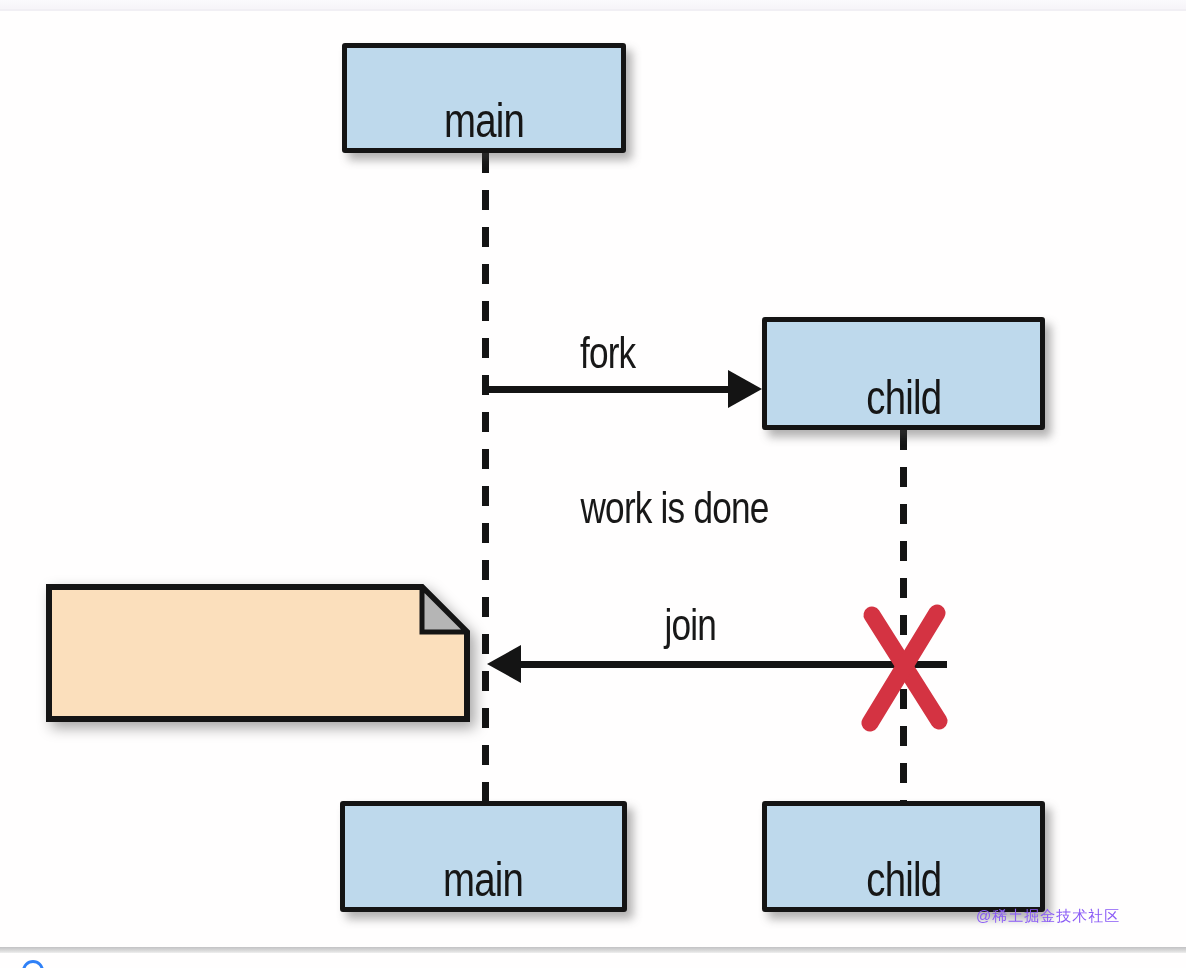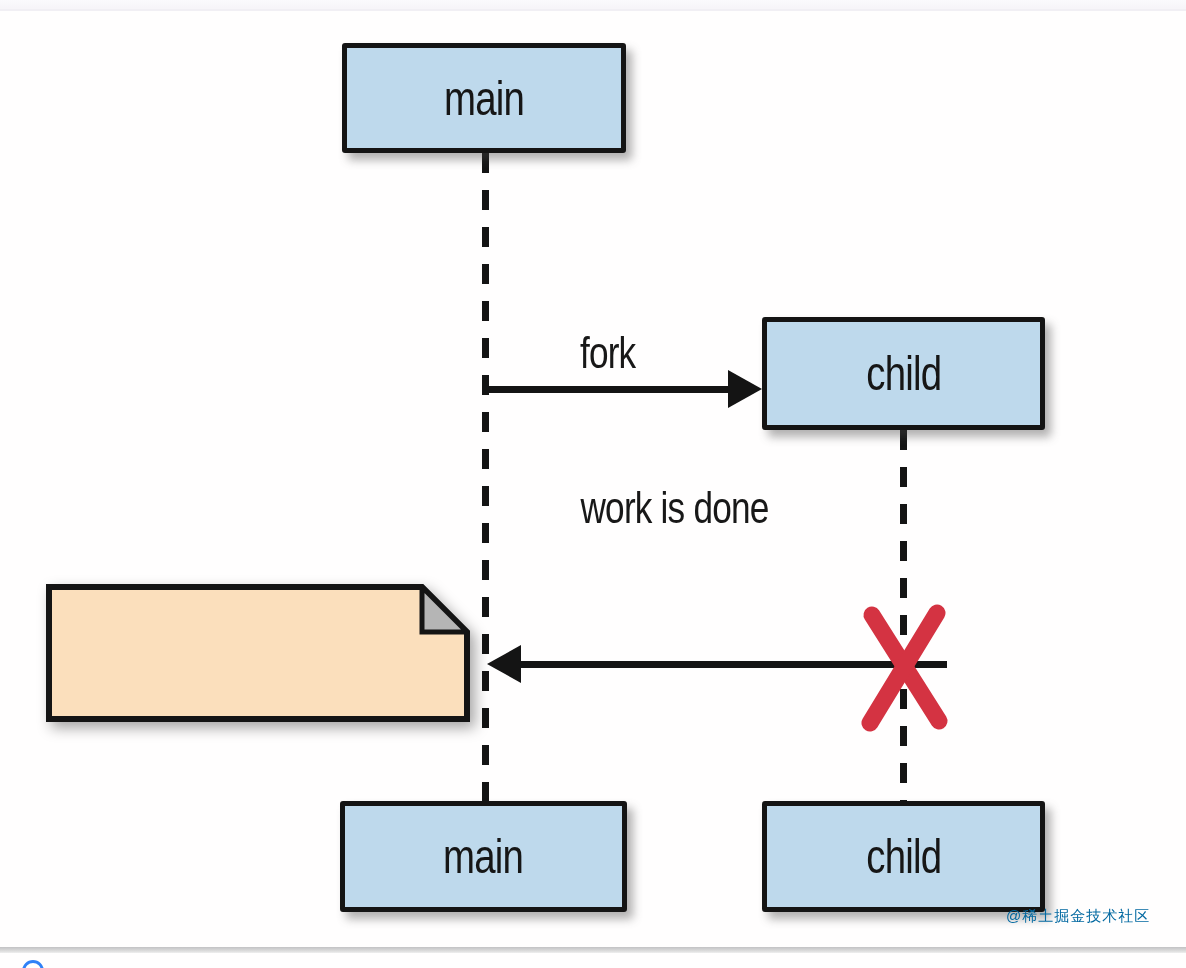--- a/index.html
+++ b/index.html
@@ -15,21 +15,21 @@
   html,body{width:1186px;height:968px;overflow:hidden;background:#fff;}
   body{font-family:"Liberation Sans","DejaVu Sans",sans-serif;}
   .stage{position:relative;width:1186px;height:968px;background:#fffefe;overflow:hidden;}
 
   
   .top-strip{position:absolute;left:0;top:0;width:1186px;height:11px;
     background:linear-gradient(180deg,#fbfafd 0%,#f7f5f9 85%);
     border-bottom:2px solid #f1eff4;}
 
   
-  .actor{position:absolute;display:flex;align-items:center;justify-content:center;
+  .actor{position:absolute;display:flex;align-items:flex-end;justify-content:center;
     background:var(--actor-fill);
     border:5px solid var(--actor-border);
     border-radius:3px;
     box-shadow:6px 7px 10px rgba(70,70,70,.42);}
   .actor-label{display:inline-block;transform:scaleX(.8);
     font-size:48px;color:#161616;letter-spacing:-1px;white-space:nowrap;}
 
   .actor.top-main{left:342px;top:43px;width:284px;height:110px;}
   .actor.top-child{left:762px;top:317px;width:283px;height:113px;}
   .actor.bottom-main{left:340px;top:801px;width:287px;height:111px;}
@@ -66,22 +66,22 @@
   .note-foldpoly{fill:var(--note-fold);stroke:var(--actor-border);stroke-width:5;stroke-linejoin:miter;}
   .note-text{position:absolute;left:54px;top:632px;width:402px;height:52px;
     display:flex;align-items:center;justify-content:center;font-size:41px;color:#181818;}
   .note-text .inner{display:inline-block;transform:scaleX(.8);letter-spacing:-1px;white-space:nowrap;}
 
   
   .cross-svg{position:absolute;left:857px;top:602px;}
   .cross-svg line{stroke:var(--cross-red);stroke-width:17;stroke-linecap:round;}
 
   
-  .watermark{position:absolute;left:1006px;top:907px;font-size:15px;
-    color:#0369a1;letter-spacing:1px;white-space:nowrap;}
+  .watermark{position:absolute;left:976px;top:907px;font-size:15px;
+    color:#8b5cf6;letter-spacing:1px;white-space:nowrap;}
 
   
   .bottom-edge{position:absolute;left:0;top:947px;width:1186px;height:6px;
     background:linear-gradient(180deg,#c2c2c4 0%,#dedede 70%,#efefef 100%);}
   .blue-circle{position:absolute;left:22px;top:960px;width:22px;height:22px;
     border-radius:50%;border:3px solid #2f81f7;background:#fff;}
 </style>
 </head>
 <body>
 
@@ -110,20 +110,23 @@
   <div class="msg-label label-work">
     <span class="inner">work is done</span>
   </div>
 
   <div class="msg-label label-fork">
     <span class="inner">fork</span>
   </div>
 
   <div class="msg-line join-line"></div>
   <div class="arrow-head head-left"></div>
+  <div class="msg-label label-join">
+    <span class="inner">join</span>
+  </div>
 
   <svg class="cross-svg" width="96" height="132" viewBox="0 0 96 132">
     <line x1="15" y1="13" x2="82" y2="119"></line>
     <line x1="80" y1="11" x2="13" y2="121"></line>
   </svg>
 
   <svg class="note-svg" width="424" height="138" viewBox="0 0 424 138">
     <polygon class="note-body" points="3,3 376,3 421,48 421,135 3,135"></polygon>
     <polygon class="note-foldpoly" points="376,3 376,48 421,48"></polygon>
   </svg>

